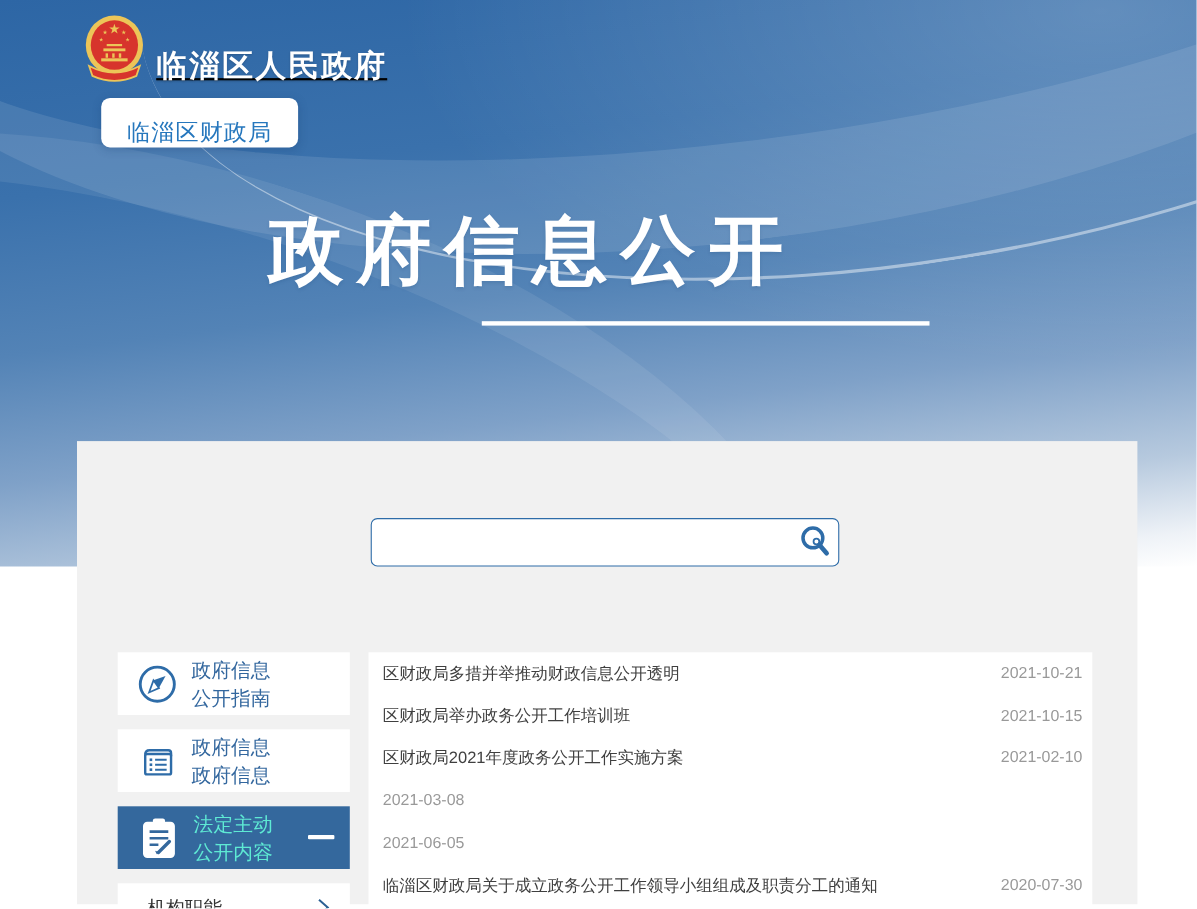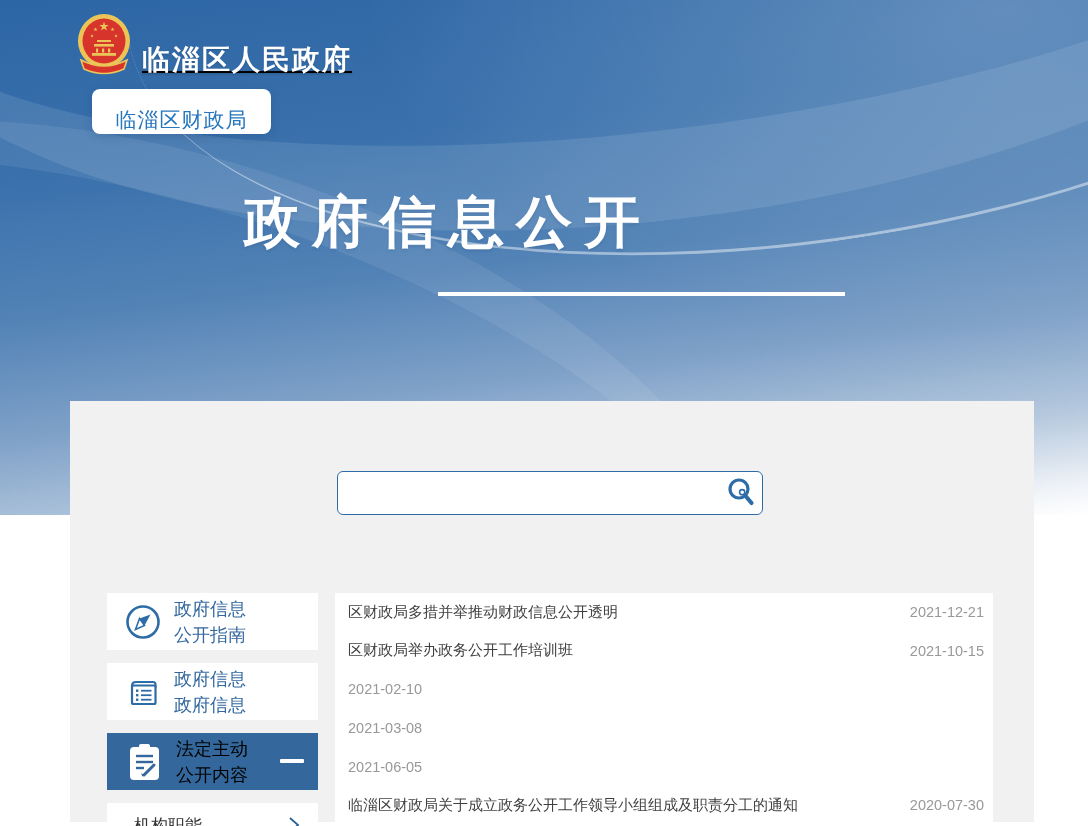--- a/index.html
+++ b/index.html
@@ -28,40 +28,40 @@
   .wave4{width:1200px;height:600px;left:-420px;top:160px;
     border-top:50px solid rgba(255,255,255,.08);transform:rotate(18deg);}
 
   .brand{position:absolute;left:75px;top:13px;display:flex;align-items:flex-end;text-decoration:underline;}
   .site-name{color:#fff;font-size:28px;font-weight:bold;margin-left:9px;letter-spacing:2px;
     text-shadow:0 1px 2px rgba(0,0,0,.18);}
   .dept-badge{position:absolute;left:78px;top:89px;width:179px;height:45px;background:#fff;
     border-radius:8px;display:flex;align-items:flex-end;justify-content:center;
     box-shadow:0 2px 8px rgba(20,60,110,.25);cursor:pointer;margin-left:14px;}
   .dept-badge span{color:var(--dept-text);font-size:21px;letter-spacing:1px;}
-  .hero-title{position:absolute;left:244px;top:188px;color:#fff;font-size:56px;font-weight:bold;
+  .hero-title{position:absolute;left:244px;top:188px;color:#fff;font-size:68px;font-weight:bold;
     letter-spacing:12px;line-height:1.2;white-space:nowrap;text-shadow:0 2px 3px rgba(20,60,110,.15);}
   .hero-underline{position:absolute;left:438px;top:292px;width:407px;height:4px;background:#fff;}
 
   
   .panel{position:absolute;left:70px;top:401px;width:964px;height:421px;background:var(--panel-bg);}
 
   .search-box{position:absolute;left:267px;top:70px;width:426px;height:44px;background:#fff;
     border:1px solid var(--accent-blue);border-radius:6px;display:flex;align-items:center;}
   .search-input{flex:1;height:100%;border:none;outline:none;background:transparent;
     padding:0 12px;font-size:16px;color:#333;}
   .search-btn{width:38px;height:38px;border:none;background:transparent;cursor:pointer;
     display:flex;align-items:center;justify-content:center;margin-right:2px;}
 
   .sidebar{position:absolute;left:37px;top:192px;width:211px;}
   .side-item{height:57px;margin-bottom:13px;background:#fff;display:flex;align-items:center;
     padding-left:16px;cursor:pointer;}
   .side-item .txt{margin-left:11px;color:var(--sidebar-text);font-size:18px;line-height:26px;}
   .side-item.active{background:var(--active-bg);position:relative;}
-  .side-item.active .txt{color:#000000;}
+  .side-item.active .txt{color:#5eead4;}
   .minus-bar{position:absolute;right:14px;top:26px;width:24px;height:4px;background:#fff;border-radius:1px;}
   .submenu-row{height:44px;background:#fff;display:flex;align-items:center;
     justify-content:space-between;padding:0 18px 0 27px;cursor:pointer;}
   .submenu-row .lbl{color:var(--submenu-text);font-size:17px;}
 
   .news{position:absolute;left:265px;top:192px;width:658px;height:245px;background:#fff;}
   .news-row{height:38.6px;display:flex;align-items:center;justify-content:space-between;
     padding:0 9px 0 13px;cursor:pointer;}
   .news-title{color:var(--title-text);font-size:15px;white-space:nowrap;overflow:hidden;
     text-overflow:ellipsis;max-width:540px;}
@@ -176,29 +176,30 @@
         <svg width="12" height="18" viewBox="0 0 12 18">
           <polyline points="2,2 10,9 2,16" fill="none" stroke="#2b6094" stroke-width="1.8"></polyline>
         </svg>
       </div>
     </div>
 
     <div class="news">
 
         <div class="news-row">
           <span class="news-title">区财政局多措并举推动财政信息公开透明</span>
-          <span class="news-date">2021-12-21</span>
+          <span class="news-date">2021-10-21</span>
         </div>
 
         <div class="news-row">
           <span class="news-title">区财政局举办政务公开工作培训班</span>
           <span class="news-date">2021-10-15</span>
         </div>
 
         <div class="news-row">
+          <span class="news-title">区财政局2021年度政务公开工作实施方案</span>
           <span class="news-date">2021-02-10</span>
         </div>
 
         <div class="news-row">
           <span class="news-date">2021-03-08</span>
         </div>
 
         <div class="news-row">
           <span class="news-date">2021-06-05</span>
         </div>

